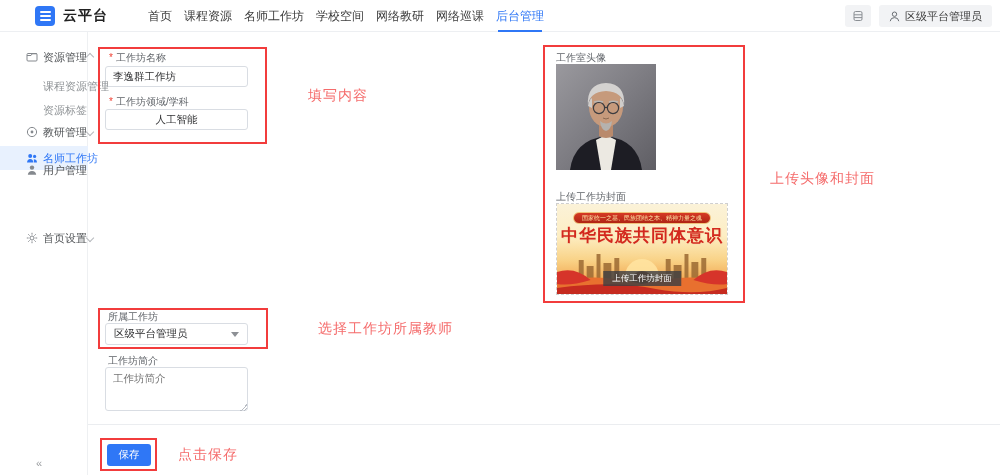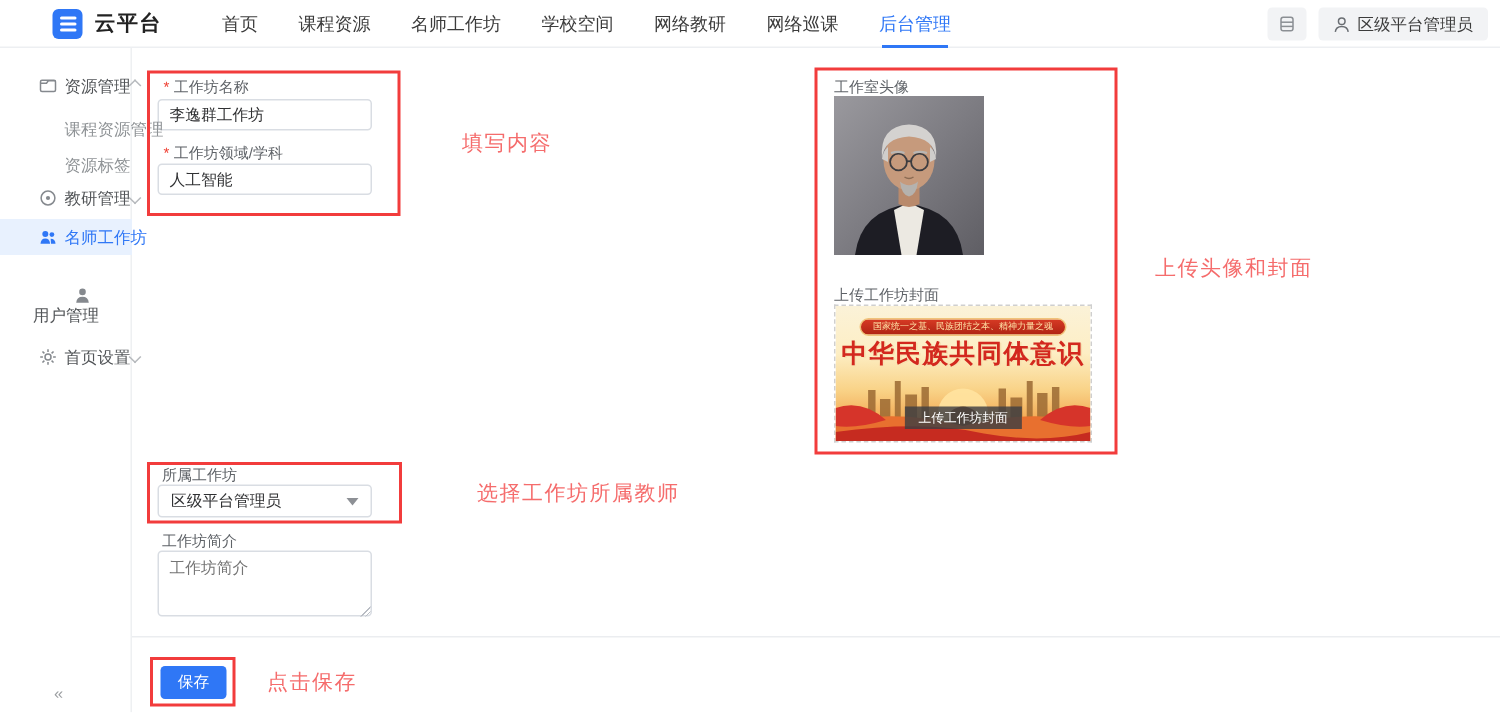--- a/index.html
+++ b/index.html
@@ -6,21 +6,21 @@
   body { font-family:"Liberation Sans","DejaVu Sans",sans-serif; background:#fff; }
   .page { position:relative; width:1000px; height:475px; background:#fff; overflow:hidden; }
 
   
   .header { position:absolute; top:0; left:0; width:1000px; height:32px; background:#fff;
             border-bottom:1px solid #edeff2; display:flex; align-items:center; z-index:5; }
   .logo-box { width:20px; height:20px; margin-left:35px; background:#2f77f6; border-radius:4px;
               display:flex; flex-direction:column; justify-content:center; gap:2px; align-items:center; }
   .logo-box i { display:block; width:11px; height:2px; background:#fff; border-radius:1px; }
   .brand { font-size:14px; font-weight:bold; color:#222; margin-left:8px; letter-spacing:1px; }
-  .nav { display:flex; gap:27px; margin-left:40px; height:32px; align-items:center; }
+  .nav { display:flex; gap:12px; margin-left:40px; height:32px; align-items:center; }
   .nav-item { font-size:12px; color:#3c3c3c; cursor:pointer; height:32px; line-height:32px; position:relative; white-space:nowrap; }
   .nav-item.active { color:#2f77f6; }
   .nav-item.active::after { content:""; position:absolute; left:2px; right:2px; bottom:0; height:2px; background:#2f77f6; }
   .header-right { position:absolute; right:8px; top:0; height:32px; display:flex; align-items:center; gap:8px; }
   .icon-btn { width:26px; height:22px; background:#f2f3f5; border-radius:3px; display:flex; align-items:center; justify-content:center; cursor:pointer; }
   .user-chip { height:22px; background:#f2f3f5; border-radius:3px; display:flex; align-items:center; gap:5px; padding:0 10px; cursor:pointer; }
   .user-chip span { font-size:11px; color:#3c3c3c; }
 
   
   .sidebar { position:absolute; top:32px; left:0; width:88px; height:443px; background:#fff; border-right:1px solid #eef0f2; z-index:4; }
@@ -145,21 +145,21 @@
     <div class="side-row active" style="top:114px;">
       <svg class="s-icon" viewBox="0 0 12 12">
         <circle cx="4.2" cy="4" r="2" fill="#2f77f6"></circle>
         <path d="M1 10.5 Q1.3 7 4.2 7 Q7.1 7 7.4 10.5 Z" fill="#2f77f6"></path>
         <circle cx="8.6" cy="4.4" r="1.6" fill="#2f77f6"></circle>
         <path d="M7.8 7.2 Q10.8 7.2 11 10.5 L8 10.5 Z" fill="#2f77f6"></path>
       </svg>
       <span class="s-label">名师工作坊</span>
     </div>
 
-    <div class="side-row" style="top:159px;flex-direction:column;">
+    <div class="side-row" style="top:126px;">
       <svg class="s-icon" viewBox="0 0 12 12">
         <circle cx="6" cy="3.6" r="2.2" fill="#85898e"></circle>
         <path d="M1.8 10.8 Q2.2 6.9 6 6.9 Q9.8 6.9 10.2 10.8 Z" fill="#85898e"></path>
       </svg>
       <span class="s-label">用户管理</span>
     </div>
 
 
     <div class="side-row" style="top:194px;">
       <svg class="s-icon" viewBox="0 0 12 12">
@@ -185,21 +185,21 @@
   <div class="main">
 
     <div class="fld-label" style="left:21px; top:19px;">
       <span class="req">*</span><span>工作坊名称</span>
     </div>
     <input class="txt-input" style="left: 17px; top: 34px;" value="李逸群工作坊">
 
     <div class="fld-label" style="left:21px; top:63px;">
       <span class="req">*</span><span>工作坊领域/学科</span>
     </div>
-    <input class="txt-input" style="left: 17px; top: 77px;" value="人工智能">
+    <input class="txt-input" style="left: 17px; top: 77px; text-align: center;" value="人工智能">
 
     <div class="img-label" style="left:468px; top:19px;">工作室头像</div>
     <div class="avatar-box">
       <svg viewBox="0 0 100 106" width="100" height="106">
         <defs>
           <linearGradient id="pbg" x1="0" y1="0" x2="1" y2="1">
             <stop offset="0" stop-color="#9a999e"></stop>
               <stop offset="0.5" stop-color="#7d7c82"></stop>
               <stop offset="1" stop-color="#5f5e64"></stop>
           </linearGradient>

